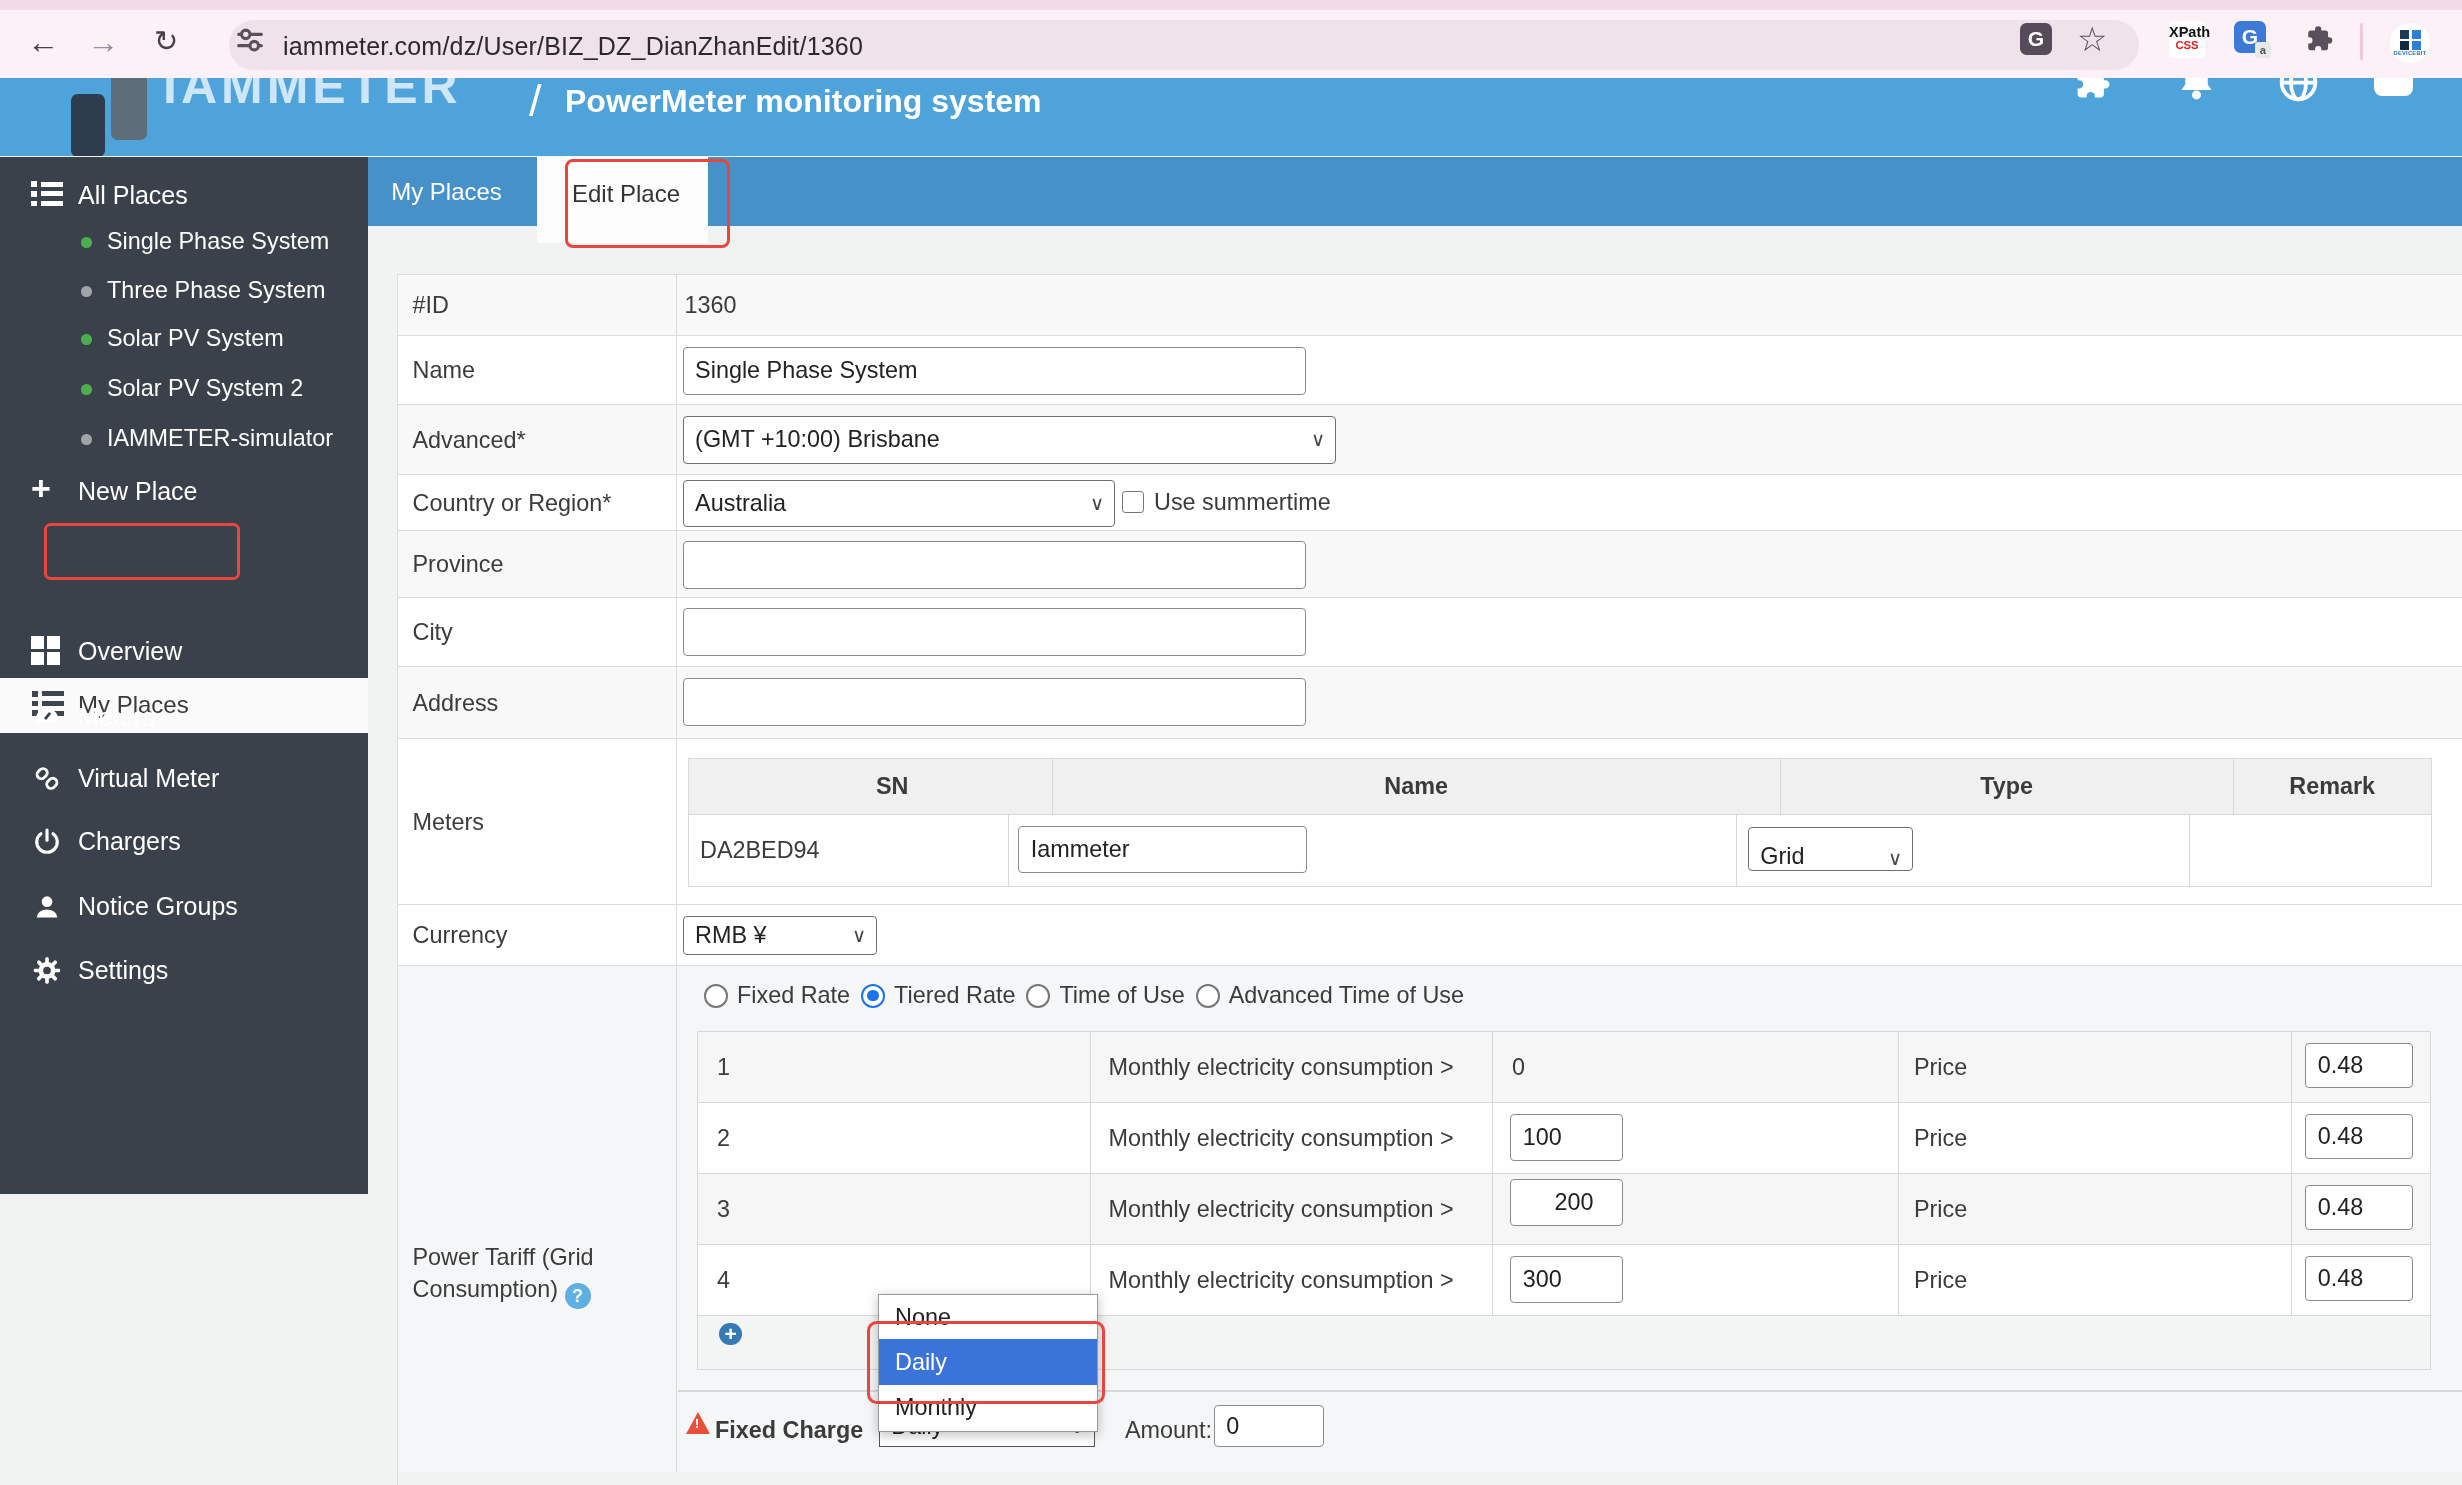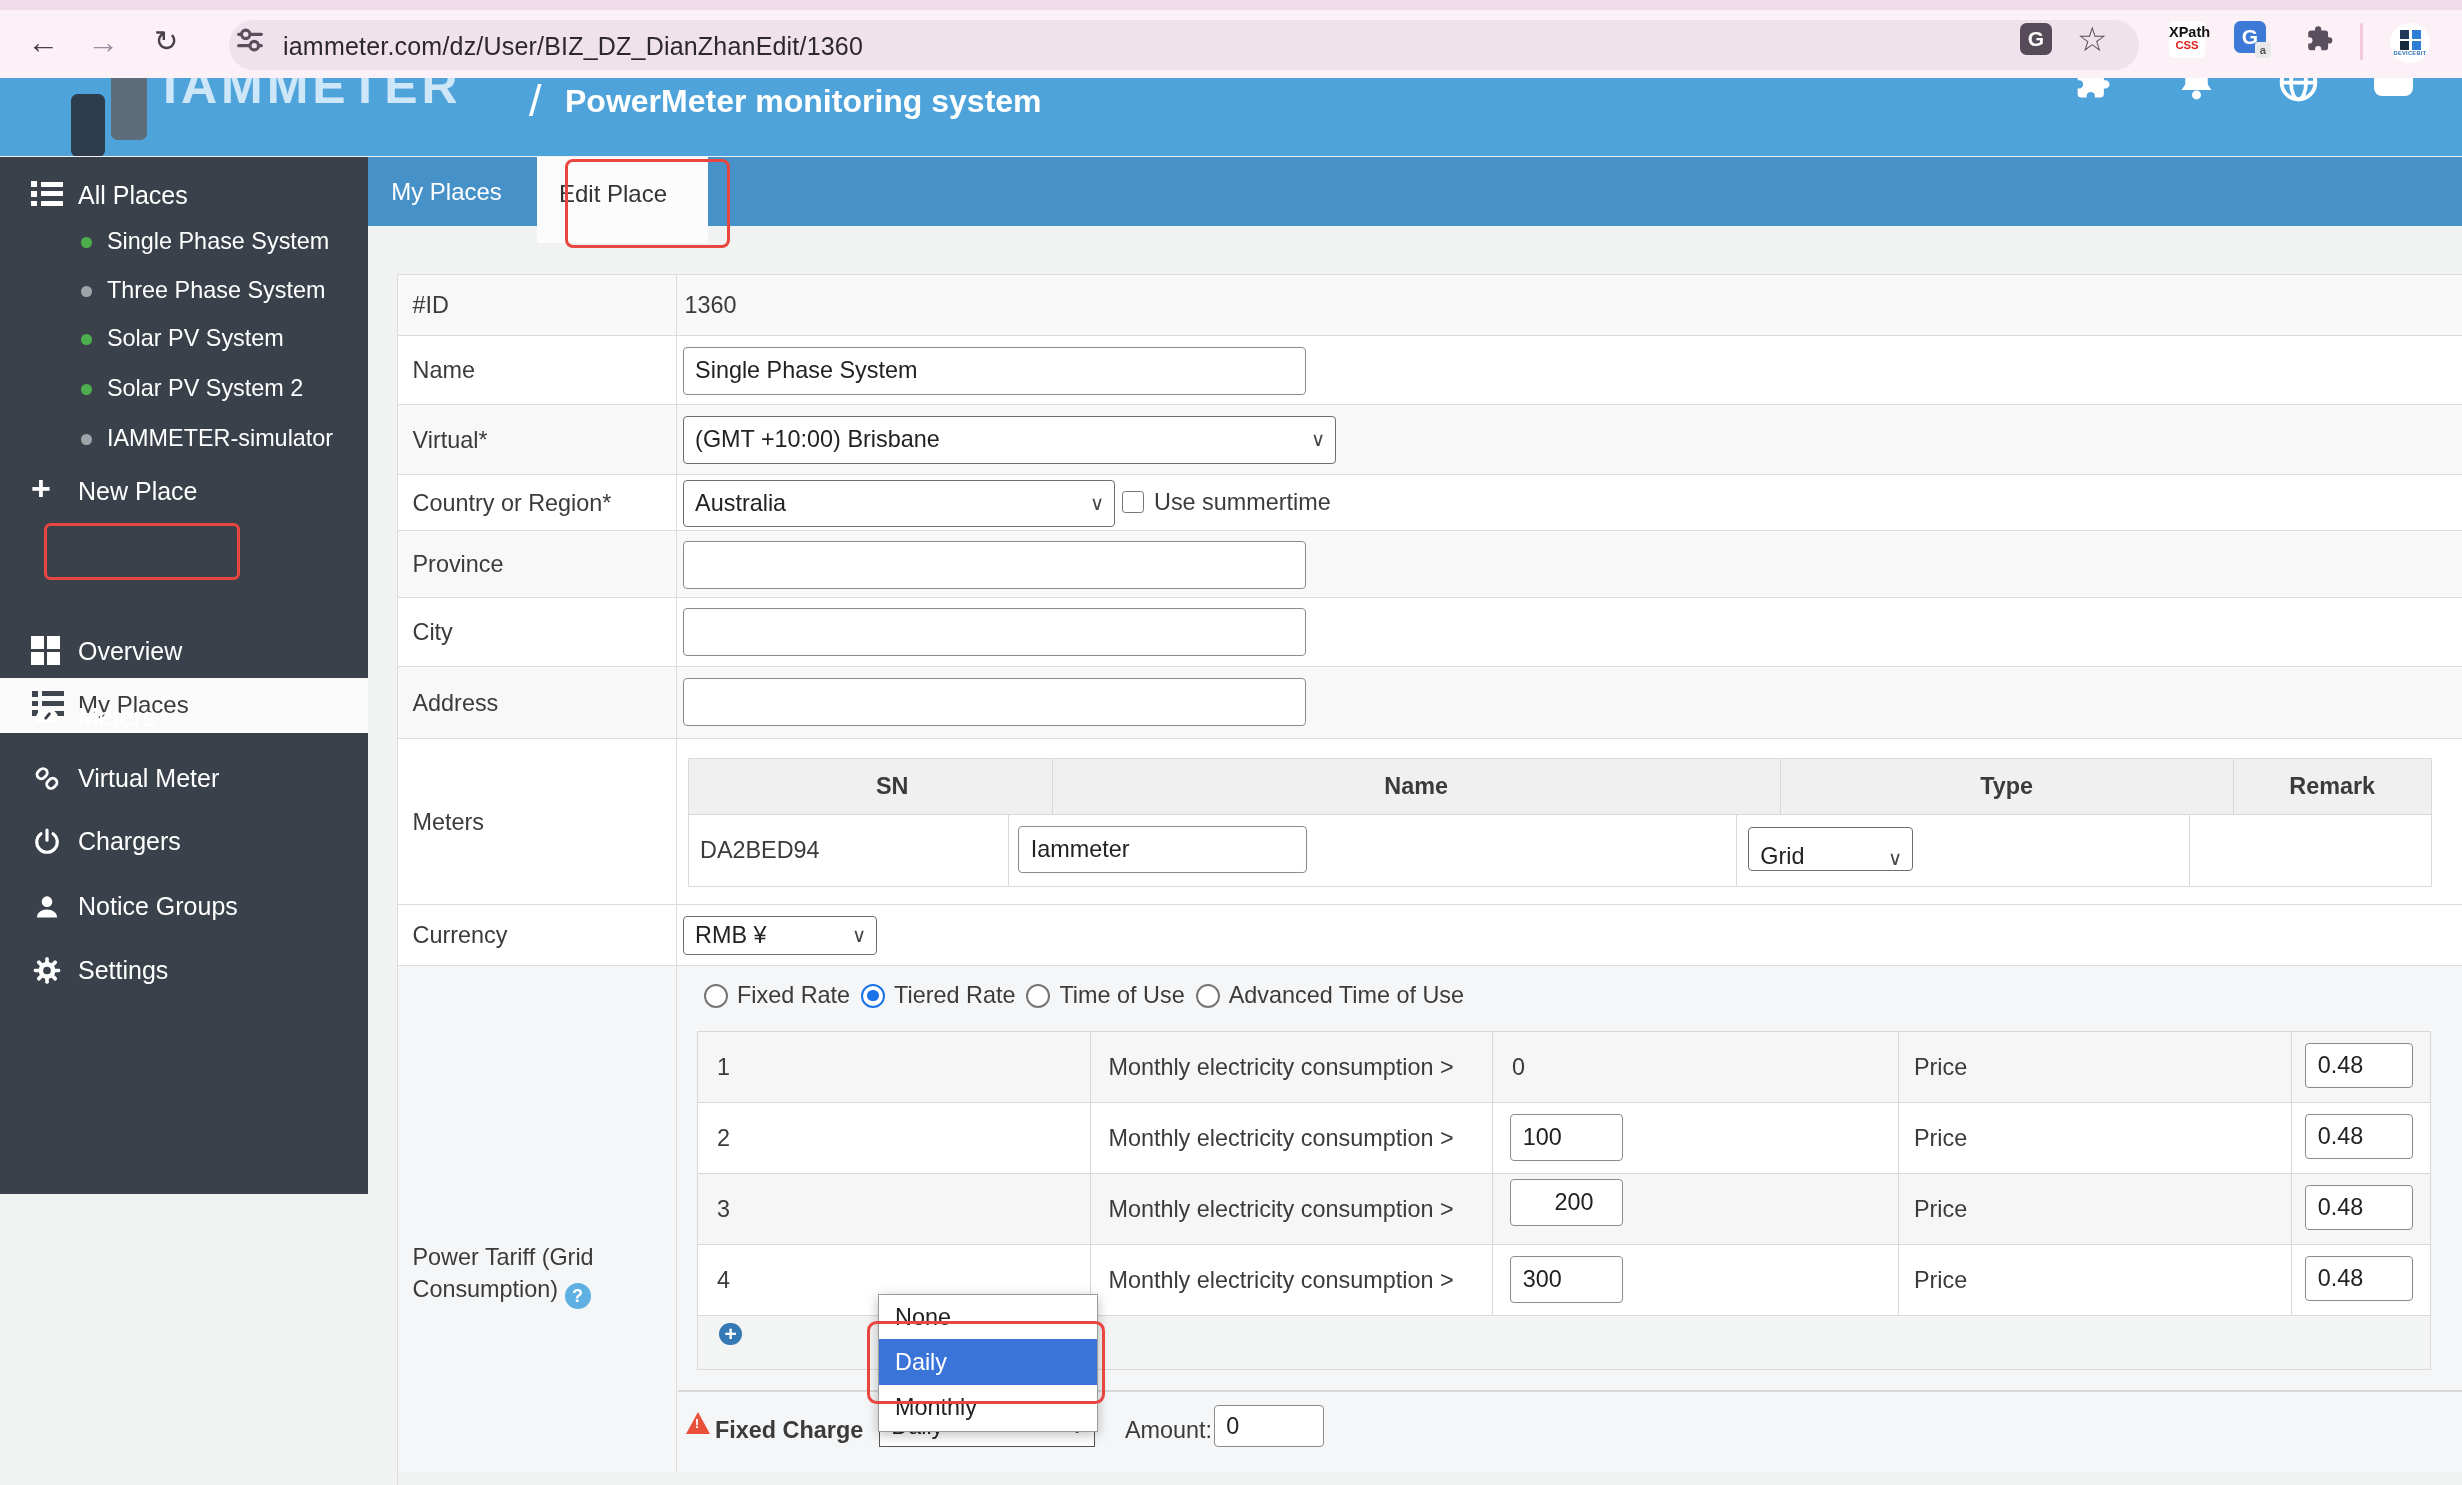--- a/index.html
+++ b/index.html
@@ -38,21 +38,21 @@
   .listico{display:inline-block;}
   .listico .r{display:flex;align-items:center;margin-bottom:4px;}
   .listico .d{width:5.7px;height:5.7px;margin-right:4.8px;}
   .listico .bar{width:22px;height:4.8px;}
   .grid4{position:absolute;left:31px;top:9.7px;width:29px;height:29px;display:grid;grid-template-columns:13px 13px;grid-template-rows:13px 13px;gap:3.2px;}
   .grid4 span{background:#fff;}
   
   #tabbar{position:absolute;left:368px;top:157px;width:2094px;height:69px;background:#4692c8;}
   #tab-myplaces{position:absolute;left:0px;top:0px;width:157px;height:69px;color:#fff;font-size:24px;text-align:center;line-height:69px;}
   #tab-edit{position:absolute;left:537px;top:157px;width:171px;height:86px;background:#fcfcfc;font-size:24px;color:#333;}
-  #tab-edit span{position:absolute;left:22px;top:22.6px;}
+  #tab-edit span{position:absolute;left:35px;top:22.6px;}
   
   #form{position:absolute;left:397px;top:274px;width:2066px;height:1212px;border-top:1.6px solid #dcdcdc;border-left:1.6px solid #dcdcdc;}
   .frow{position:relative;width:100%;border-bottom:1.6px solid #dcdcdc;box-sizing:border-box;}
   .flabel{position:absolute;left:0;top:0;bottom:0;width:279px;border-right:1.6px solid #dcdcdc;box-sizing:border-box;}
   .flabel .t{position:absolute;left:14.5px;top:50%;transform:translateY(-50%);font-size:23.4px;width:242px;line-height:32px;}
   .fval{position:absolute;left:280px;top:0;right:0;bottom:0;}
   .bg-a{background:#f8f8f9;}
   .bg-w{background:#ffffff;}
   .bg-p{background:#f5f6f7;}
   .tinput{position:absolute;box-sizing:border-box;border:1.6px solid #8b8b8b;border-radius:4px;background:#fff;
@@ -305,21 +305,21 @@
     <div class="flabel">
         <span class="t">Name</span>
       </div>
     <div class="fval">
       <div class="tinput" style="left:4.8px;top:10.5px;width:623px;height:48px;">Single Phase System</div>
     </div>
   </div>
 
   <div class="frow bg-a" style="height:70px;">
     <div class="flabel">
-        <span class="t">Virtual*</span>
+        <span class="t">Advanced*</span>
       </div>
     <div class="fval">
       <div class="tsel" style="left:4.8px;top:10.5px;width:653px;height:48px;">
         <span>(GMT +10:00) Brisbane</span>
           <span class="chev">∨</span>
       </div>
     </div>
   </div>
 
   <div class="frow bg-w" style="height:56px;">

